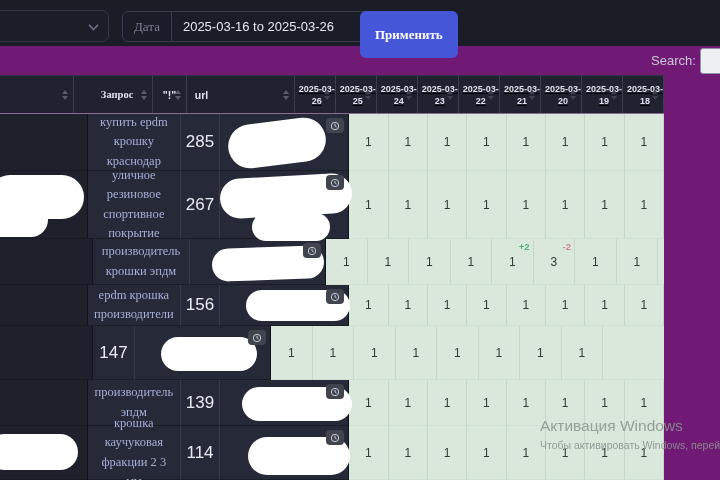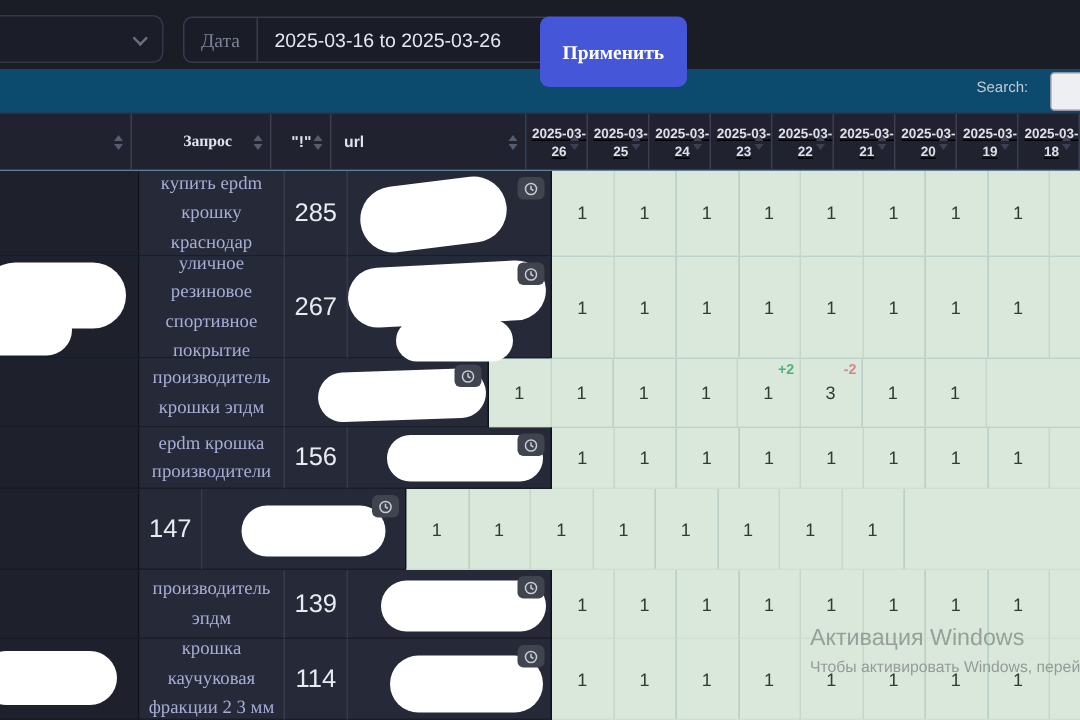--- a/index.html
+++ b/index.html
@@ -1,42 +1,42 @@
 <!DOCTYPE html>
 <html><head>
 <meta charset="utf-8">
 <style>
   html,body{margin:0;padding:0;background:#171922;}
-  .stage{position:relative;width:720px;height:480px;overflow:hidden;background:#0c4a6e;
+  .stage{position:relative;width:720px;height:480px;overflow:hidden;background:#701a75;
          font-family:"Liberation Sans",sans-serif;}
 
   
   .topbar{position:absolute;top:0;left:0;right:0;height:46px;background:#1a1c26;}
   .select{position:absolute;left:-10px;top:10px;width:117px;height:30px;border:1px solid #333748;
           border-radius:7px;background:#1b1d28;}
   .chev{position:absolute;right:10px;top:8px;width:10px;height:10px;}
   .chev:before{content:"";position:absolute;left:1px;top:2px;width:7px;height:7px;
           border-right:2px solid #6a6f82;border-bottom:2px solid #6a6f82;transform:rotate(45deg) scale(.8);}
   .date-group{position:absolute;left:122px;top:11px;height:29px;display:flex;align-items:stretch;
           border:1px solid #383c4d;border-radius:6px;background:#1a1c27;overflow:hidden;}
   .date-label{display:flex;align-items:center;padding:0 11px;color:#7c8196;font-size:13px;
           border-right:1px solid #383c4d;font-family:"Liberation Serif",serif;}
   .date-input{width:178px;background:transparent;border:none;outline:none;color:#e5e7f0;
           font-size:13px;padding:0 11px;font-family:"Liberation Sans",sans-serif;}
   .apply{position:absolute;left:360px;top:11px;height:47px;padding:0 15px;border:none;border-radius:6px;
           background:#4557d8;color:#ffffff;font-size:13px;font-weight:bold;cursor:pointer;
           font-family:"Liberation Serif",serif;}
 
   
-  .search-label{position:absolute;top:53px;left:651px;color:#c6c9d4;font-size:10px;text-align:center;}
+  .search-label{position:absolute;top:53px;left:651px;color:#c6c9d4;font-size:13px;text-align:center;}
   .search-input{position:absolute;top:48px;left:700px;width:46px;height:22px;background:#edeff2;
           border:1px solid #8d93a0;border-radius:3px;}
 
   
-  .table{position:absolute;top:75px;left:0;width:720px;bottom:0;display:flex;flex-direction:column;}
+  .table{position:absolute;top:75px;left:0;width:664px;bottom:0;display:flex;flex-direction:column;}
   .trow{display:flex;flex:0 0 auto;}
   .cell{box-sizing:border-box;position:relative;overflow:visible;}
   .ca{width:93px;background:#1e212c;border-right:1px solid #101219;border-bottom:1px solid #171a23;}
   .cb{width:97px;background:#262937;border-right:1px solid #363a4a;border-bottom:1px solid #1a1c26;
       display:flex;align-items:center;justify-content:center;text-align:center;padding:5px 6px;}
   .cc{width:42px;background:#262937;border-right:1px solid #363a4a;border-bottom:1px solid #1a1c26;
       display:flex;align-items:center;justify-content:center;}
   .cd{width:136px;background:#262937;border-right:1px solid #101219;border-bottom:1px solid #1a1c26;}
   .cv{width:41.5px;background:#d9e8da;border-right:1px solid #c5d7c7;border-bottom:1px solid #cfe0d1;
       display:flex;align-items:center;justify-content:center;}

